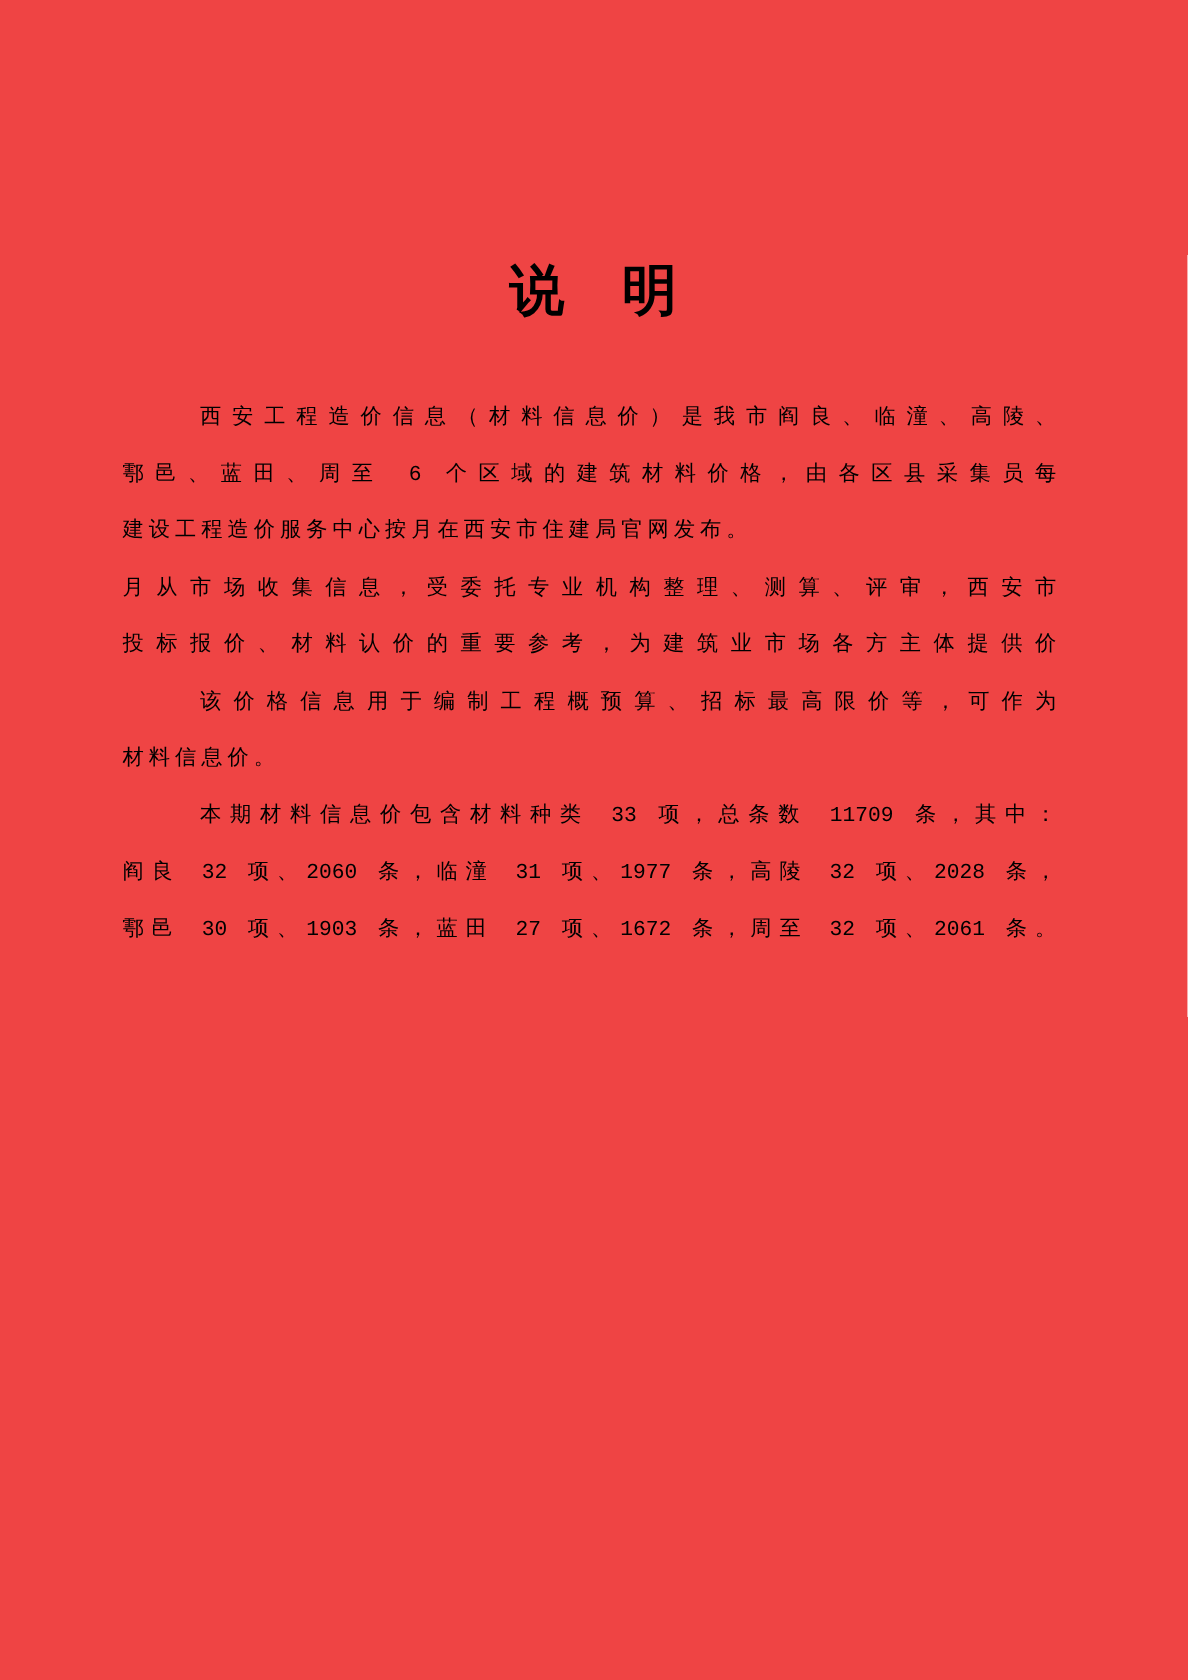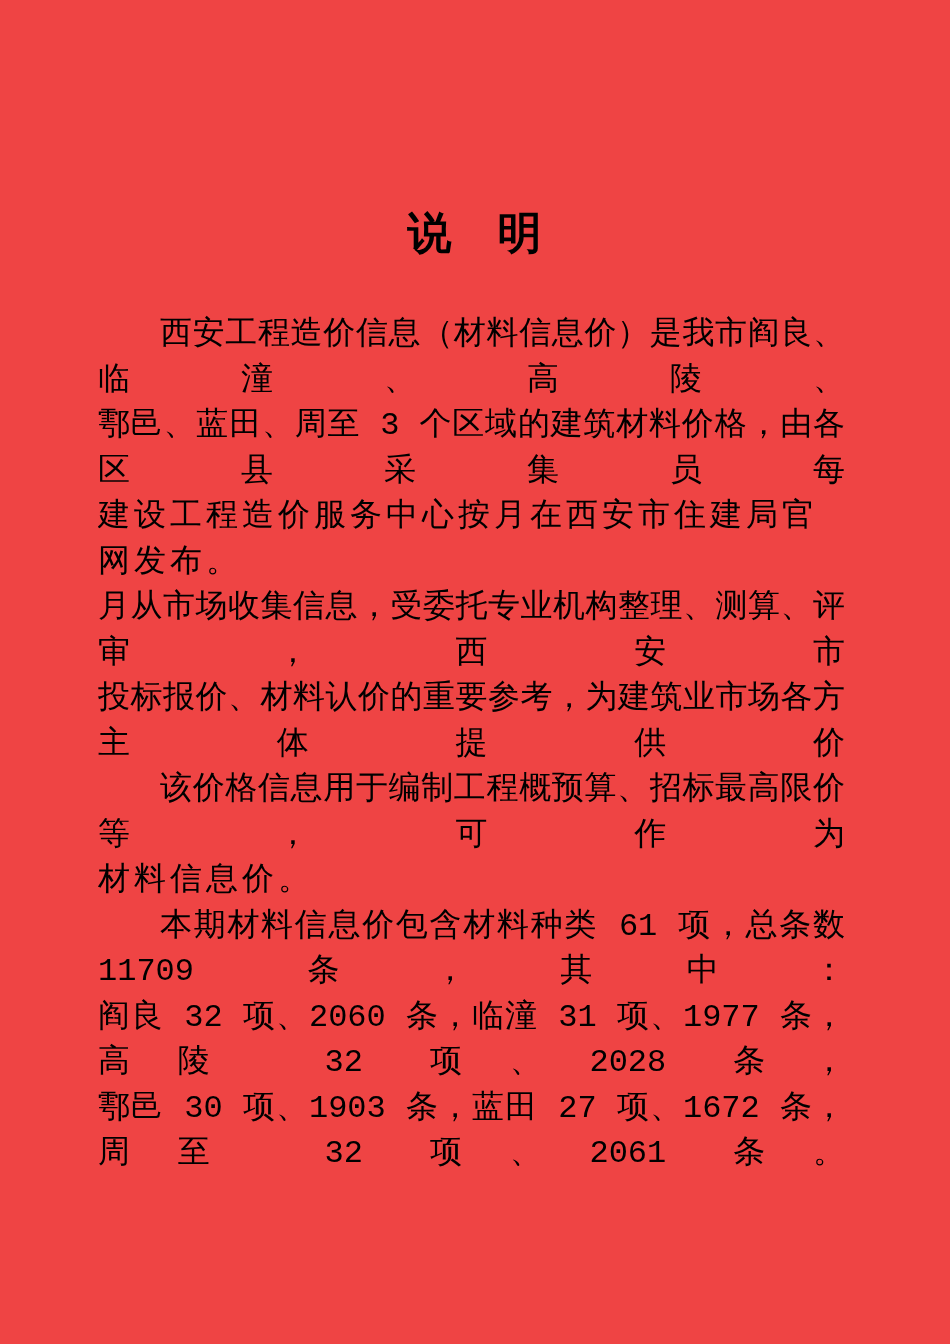--- a/index.html
+++ b/index.html
@@ -21,21 +21,21 @@
     text-align: center;
     font-size: 44px;
     line-height: 44px;
     font-weight: 700;
     letter-spacing: 1px;
     white-space: pre;
   }
   .content {
     margin: 54px 0 0 98px;
     width: 747px;
-    font-size: 32px;
+    font-size: 17px;
     line-height: 45.5px;
   }
   .para { margin: 0; padding: 0; }
   
   .line {
     text-align: justify;
     text-align-last: justify;
     overflow: hidden;
     white-space: normal;
   }
@@ -52,31 +52,31 @@
 <body>
 
 <div class="page">
 
   <h1 class="doc-title">说　明</h1>
 
   <div class="content">
 
     <div class="para">
       <div class="line first">西安工程造价信息（材料信息价）是我市阎良、临潼、高陵、</div>
-      <div class="line">鄠邑、蓝田、周至 3 个区域的建筑材料价格，由各区县采集员每</div>
+      <div class="line">鄠邑、蓝田、周至 6 个区域的建筑材料价格，由各区县采集员每</div>
       <div class="line plain">建设工程造价服务中心按月在西安市住建局官网发布。</div>
       <div class="line">月从市场收集信息，受委托专业机构整理、测算、评审，西安市</div>
     </div>
 
     <div class="para">
       <div class="line">投标报价、材料认价的重要参考，为建筑业市场各方主体提供价</div>
       <div class="line first">该价格信息用于编制工程概预算、招标最高限价等，可作为</div>
       <div class="line plain">材料信息价。</div>
     </div>
 
     <div class="para">
-      <div class="line first">本期材料信息价包含材料种类 61 项，总条数 11709 条，其中：</div>
+      <div class="line first">本期材料信息价包含材料种类 33 项，总条数 11709 条，其中：</div>
       <div class="line">阎良 32 项、2060 条，临潼 31 项、1977 条，高陵 32 项、2028 条，</div>
       <div class="line">鄠邑 30 项、1903 条，蓝田 27 项、1672 条，周至 32 项、2061 条。</div>
     </div>
 
   </div>
 </div>
 
 </body></html>

